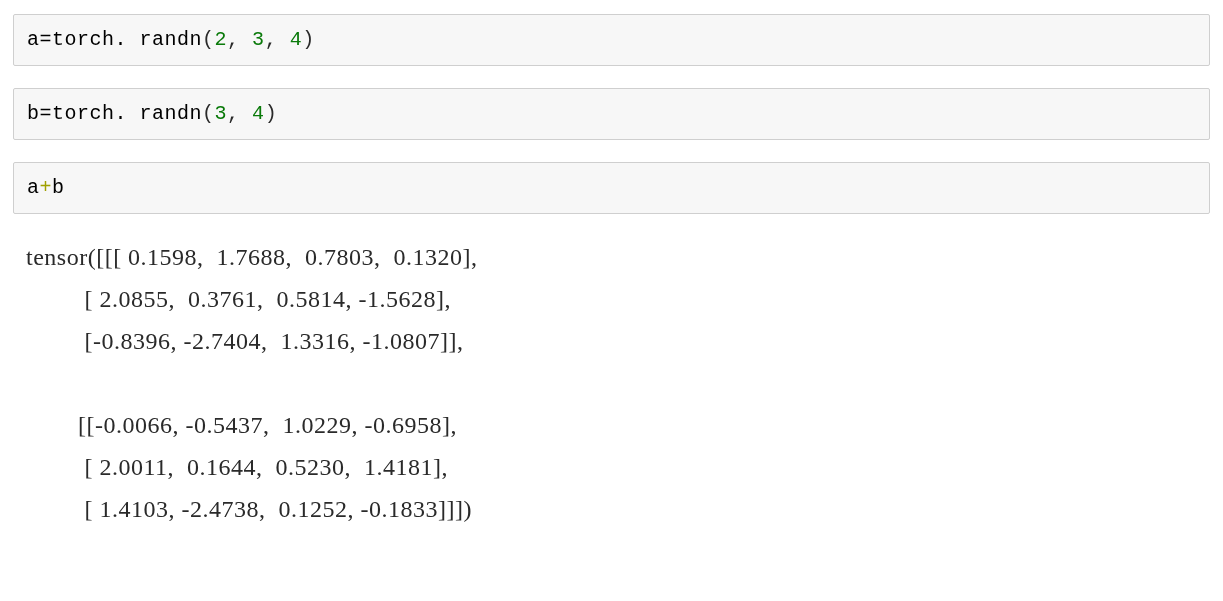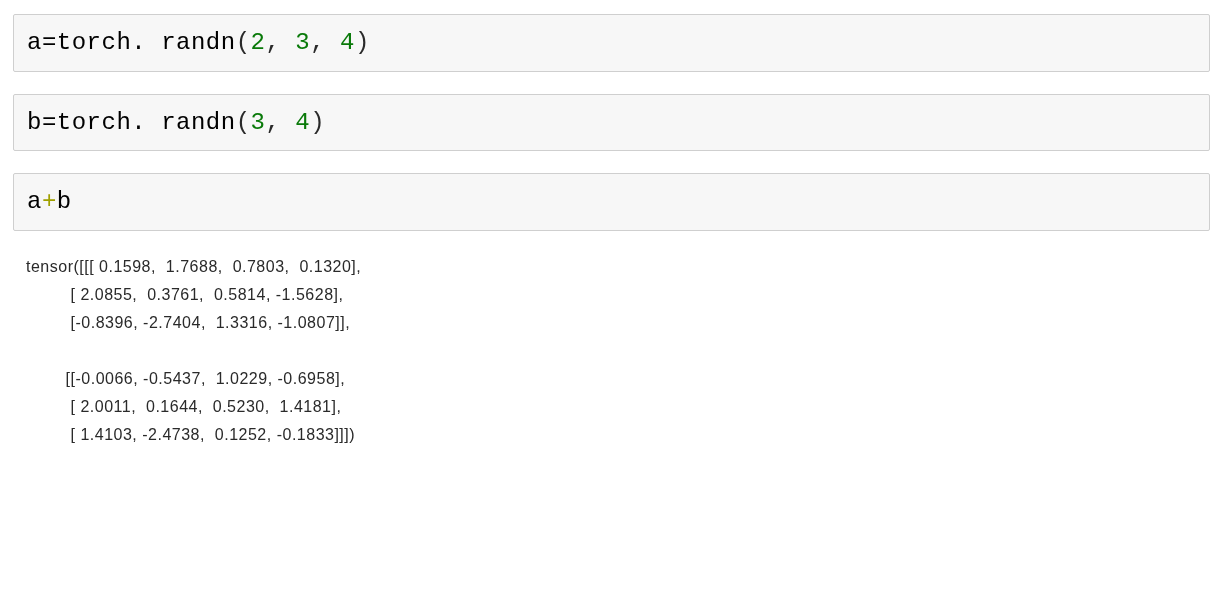--- a/index.html
+++ b/index.html
@@ -15,30 +15,30 @@
       font-size: 20px;
       color: #000000;
     }
     .code-cell {
       background: #f7f7f7;
       border: 1px solid #cfcfcf;
       border-radius: 2px;
       padding: 11px 13px;
       margin-bottom: 22px;
       font-family: "Songti", "SimSun", "Courier New", monospace;
-      font-size: 24px;
+      font-size: 20px;
       line-height: 1.4;
       letter-spacing: 0.5px;
     }
     .code-cell:last-of-type {
       margin-bottom: 14px;
     }
     .output {
-      font-family: Liberation Sans, sans-serif;
-      font-size: 16px;
+      font-family: Liberation Serif, serif;
+      font-size: 24px;
       line-height: 1.75;
       padding-left: 13px;
       white-space: pre;
       letter-spacing: 0.5px;
       color: #2a2a2a;
     }
     .op { color: #000000; }
     .fn { color: #000000; }
     .paren { color: #2a2a2a; }
     .num { color: #0a7a0a; }

